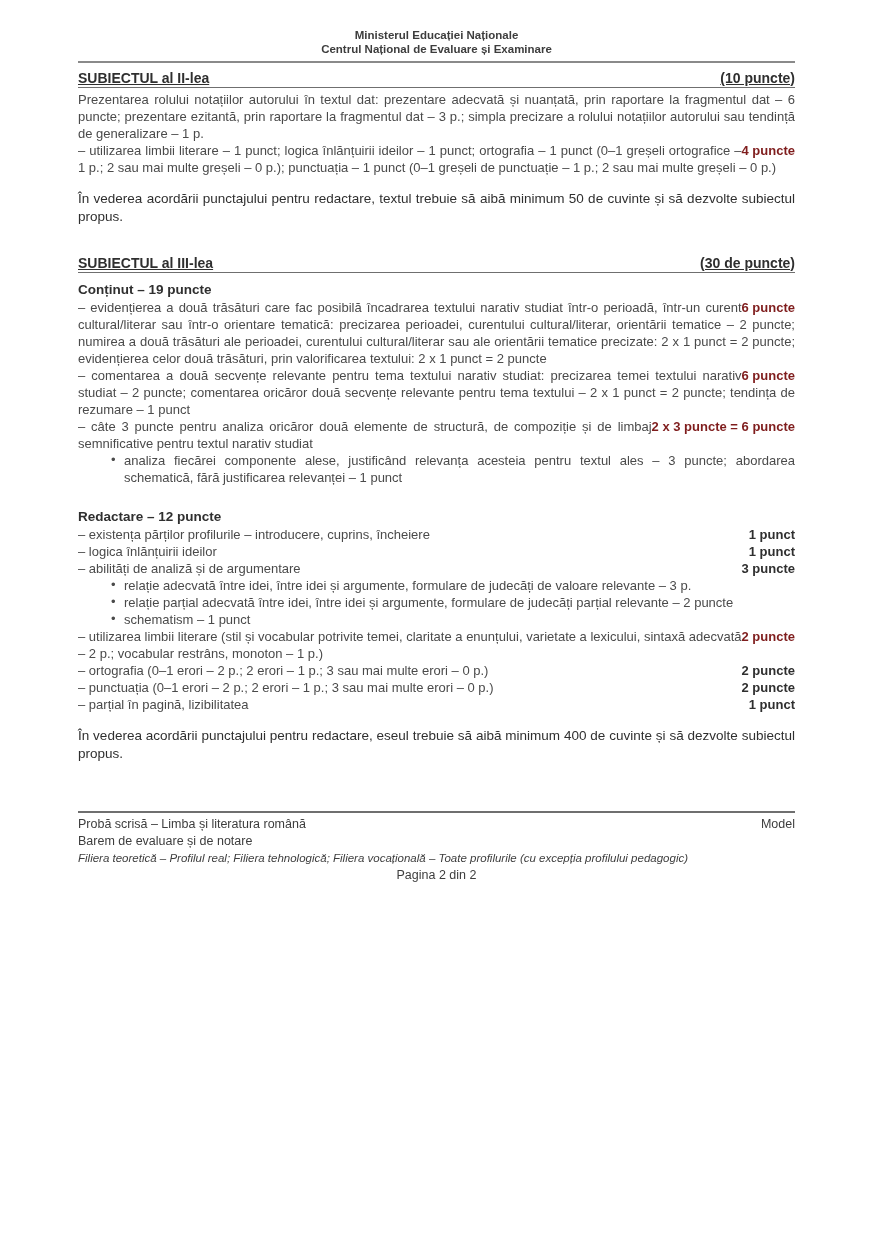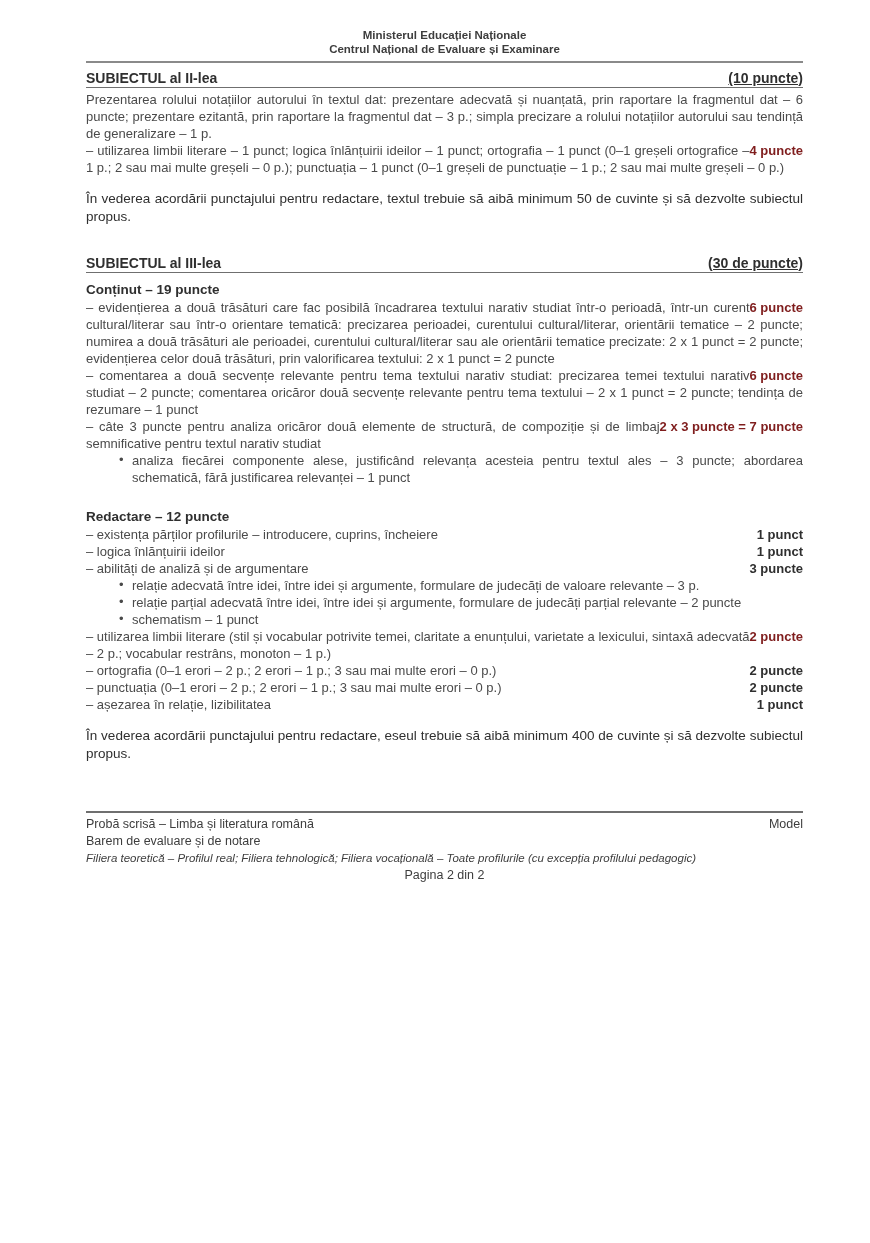--- a/index.html
+++ b/index.html
@@ -14,21 +14,20 @@
     font-family: "Liberation Sans", sans-serif;
     color: #3d3d3d;
     -webkit-font-smoothing: antialiased;
   }
   .page {
     position: absolute;
     left: 78px;
     top: 0;
     width: 717px;
     height: 892px;
-    margin-left: 8px;
   }
 
   
   .doc-header {
     padding-top: 28px;
     text-align: center;
     font-size: 11.5px;
     font-weight: bold;
     line-height: 14px;
     color: #3d3d3d;
@@ -47,21 +46,21 @@
     display: flex;
     justify-content: space-between;
     align-items: baseline;
     font-size: 14px;
     font-weight: bold;
     border-bottom: 1px solid #6f6f6f;
     padding-bottom: 1px;
     margin-top: 7px;
     color: #2f2f2f;
   }
-  .subject-bar .title { }
+  .subject-bar .title { text-decoration: underline; }
   .subject-bar .points { text-decoration: underline; }
 
   
   .para {
     font-size: 13px;
     line-height: 17px;
     text-align: justify;
     margin: 3px 0 0 0;
     color: #4a4a4a;
   }
@@ -215,21 +214,21 @@
     <span class="score-end">6 puncte</span>
     <span>– evidențierea a două trăsături care fac posibilă încadrarea textului narativ studiat într-o perioadă, într-un curent cultural/literar sau într-o orientare tematică: precizarea perioadei, curentului cultural/literar, orientării tematice – 2 puncte; numirea a două trăsături ale perioadei, curentului cultural/literar sau ale orientării tematice precizate: 2 x 1 punct = 2 puncte; evidențierea celor două trăsături, prin valorificarea textului: 2 x 1 punct = 2 puncte</span>
   </div>
 
   <div class="crit clearfix">
     <span class="score-end">6 puncte</span>
     <span>– comentarea a două secvențe relevante pentru tema textului narativ studiat: precizarea temei textului narativ studiat – 2 puncte; comentarea oricăror două secvențe relevante pentru tema textului – 2 x 1 punct = 2 puncte; tendința de rezumare – 1 punct</span>
   </div>
 
   <div class="crit clearfix">
-    <span class="score-end">2 x 3 puncte = 7 puncte</span>
+    <span class="score-end">2 x 3 puncte = 6 puncte</span>
     <span>– câte 3 puncte pentru analiza oricăror două elemente de structură, de compoziție și de limbaj semnificative pentru textul narativ studiat</span>
   </div>
 
   <ul class="bullets">
     <li>analiza fiecărei componente alese, justificând relevanța acesteia pentru textul ales – 3 puncte; abordarea schematică, fără justificarea relevanței – 1 punct</li>
   </ul>
 
   <div class="spacer-md"></div>
 
   <div class="section-head">Redactare – 12 puncte</div>
@@ -259,21 +258,21 @@
   </div>
   <div class="crit single">
     <span>– ortografia (0–1 erori – 2 p.; 2 erori – 1 p.; 3 sau mai multe erori – 0 p.)</span>
     <span class="score">2 puncte</span>
   </div>
   <div class="crit single">
     <span>– punctuația (0–1 erori – 2 p.; 2 erori – 1 p.; 3 sau mai multe erori – 0 p.)</span>
     <span class="score">2 puncte</span>
   </div>
   <div class="crit single">
-    <span>– așezarea în relație, lizibilitatea</span>
+    <span>– parțial în pagină, lizibilitatea</span>
     <span class="score">1 punct</span>
   </div>
 
   <p class="note">În vederea acordării punctajului pentru redactare, eseul trebuie să aibă minimum 400 de cuvinte și să dezvolte subiectul propus.</p>
 
   <div class="doc-footer">
     <hr class="footer-rule">
     <div class="footer-row">
       <span>Probă scrisă – Limba și literatura română</span>
       <span>Model</span>

